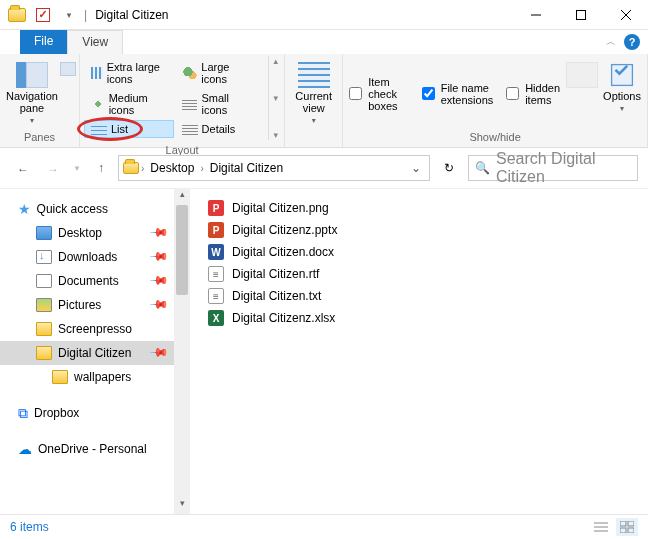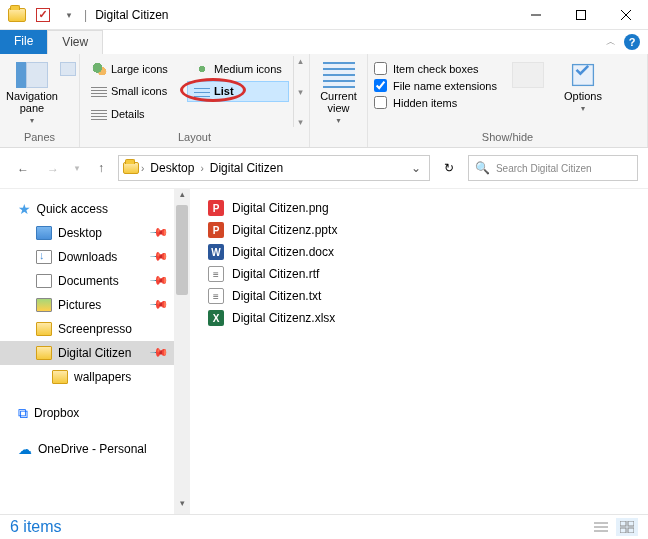--- a/index.html
+++ b/index.html
@@ -12,21 +12,21 @@
 .folder-ico { width: 18px; height: 14px; background: linear-gradient(#ffe9a6,#f5c93d); border: 1px solid #d4a017; border-radius: 2px; position: relative; }
 .folder-ico::before { content:""; position:absolute; top:-4px; left:1px; width:8px; height:4px; background:#f5c93d; border:1px solid #d4a017; border-bottom:none; border-radius:2px 2px 0 0;}
 .check-ico { width:14px; height:14px; border:1px solid #c9302c; display:flex; align-items:center; justify-content:center; color:#c9302c; font-size:11px; font-weight:bold;}
 .title-sep { color:#888; margin: 0 4px; }
 .title-text { margin-left: 4px; font-size: 12px; }
 .win-controls { margin-left:auto; display:flex; }
 .win-btn { width:45px; height:30px; display:flex; align-items:center; justify-content:center; font-size:14px; }
 .win-btn svg { width:10px; height:10px; }
 
 
-.tabs { height: 24px; display:flex; }
+.tabs { height: 24px; display:flex;margin-left:20px; }
 .file-tab { background:#1979ca; color:#fff; padding:4px 14px; font-size:12px; }
 .tab { padding:4px 14px; font-size:12px; color:#444; }
 .tab.active { background:#f5f5f5; border:1px solid #ddd; border-bottom:none; }
 .tab-right { margin-left:auto; display:flex; align-items:center; gap:8px; padding-right:8px; }
 .chev-up { color:#666; font-size:10px;}
 .help-circle { width:16px; height:16px; border-radius:50%; background:#1979ca; color:#fff; display:flex; align-items:center; justify-content:center; font-size:11px; font-weight:bold;}
 
 
 .ribbon { height: 94px; background:#f5f5f5; border-bottom:1px solid #ddd; display:flex; }
 .ribbon-group { border-right:1px solid #e3e3e3; display:flex; flex-direction:column; }
@@ -38,54 +38,54 @@
 .big-ico { width:32px; height:26px; }
 .navpane-ico { display:flex; }
 .navpane-ico .l { width:10px; background:#5a9bd5; }
 .navpane-ico .r { width:22px; background:#dce6f2; border:1px solid #b8cce4; }
 .splitbtn { width:20px; display:flex; align-items:flex-start; justify-content:center; padding-top:4px;}
 .mini-ico { width:16px; height:14px; background:#dce6f2; border:1px solid #b8cce4; }
 
 
 .layout-gallery { display:grid; grid-template-columns: 1fr 1fr; gap:1px; padding:2px; }
 .layout-item { display:flex; align-items:center; gap:4px; padding:2px 6px; font-size:11px; border:1px solid transparent; cursor:default; position:relative;}
-.layout-item.selected { background:#cce8ff; border-color:#99d1ff;font-weight:bold;}
+.layout-item.selected { background:#cce8ff; border-color:#99d1ff;}
 .layout-item .li-ico { width:16px; height:12px; }
 .xl-ico { background:repeating-linear-gradient(90deg,#5a9bd5 0 2px,transparent 2px 4px),#e8f0fa; }
 .lg-ico { background:radial-gradient(circle at 40% 40%,#6fb36f 0 40%,transparent 41%),
           radial-gradient(circle at 70% 70%,#f4b860 0 30%,transparent 31%),#f4f4f4;}
 .med-ico { background:radial-gradient(circle at 50% 50%,#6fb36f 0 30%,transparent 31%),#f4f4f4;}
 .sm-ico { background:repeating-linear-gradient(0deg,#888 0 1px,transparent 1px 3px);}
 .list-ico { background:repeating-linear-gradient(0deg,#5a9bd5 0 1px,transparent 1px 4px);}
 .det-ico { background:repeating-linear-gradient(0deg,#888 0 1px,transparent 1px 3px);}
 .gallery-scroll { width:14px; display:flex; flex-direction:column; justify-content:space-between; border-left:1px solid #ddd;}
 .gallery-scroll span { font-size:9px; text-align:center; color:#888;}
 
 .red-oval { position:absolute; left:-8px; top:-4px; width:66px; height:24px; border:3px solid #d6302e; border-radius:50%; pointer-events:none;}
 
 
-.checklist { display:flex; flex-direction:column; gap:4px; font-size:11px; padding-top:4px;}
+.checklist { display:flex; flex-direction:row; gap:4px; font-size:11px; padding-top:4px;}
 .checklist label { display:flex; align-items:center; gap:6px;}
 .checklist input { width:13px; height:13px;}
 
 .disabled .label, .disabled svg { color:#aaa; }
 .disabled .big-ico { opacity:.4; }
 
 
 .addrbar { height:40px; display:flex; align-items:center; gap:4px; padding:0 10px; }
 .nav-arrow { width:26px; height:26px; display:flex; align-items:center; justify-content:center; color:#555; border-radius:2px;}
 .nav-arrow.dis { color:#bbb;}
 .addr-box { flex:1; height:26px; border:1px solid #ccc; display:flex; align-items:center; padding:0 4px; gap:2px;}
 .addr-box .folder-ico { width:16px; height:12px;}
 .crumb { padding:0 4px; font-size:12px;}
 .crumb-sep { font-size:10px; color:#777; }
 .addr-drop { margin-left:auto; color:#555; padding:0 4px;}
 .refresh { width:30px; height:26px; display:flex; align-items:center; justify-content:center; border:1px solid transparent;}
 .search-box { width:170px; height:26px; border:1px solid #ccc; display:flex; align-items:center; padding:0 6px; gap:6px; color:#888;}
-.search-ph { font-size:10px; }
+.search-ph { font-size:16px; }
 
 
 .main { display:flex; height:326px; border-top:1px solid #eee;}
 .navtree { width:190px; display:flex; }
 .tree-scroll { width:180px; overflow:auto; padding:8px 0 8px 0;}
 .tree-item { display:flex; align-items:center; gap:6px; height:24px; padding-left:18px; font-size:12px; position:relative;}
 .tree-item.sub { padding-left:36px;}
 .tree-item.sub2 { padding-left:52px;}
 .tree-item.sel { background:#d9d9d9;}
 .pin { margin-left:auto; margin-right:8px; color:#888; transform:rotate(45deg);}
@@ -108,21 +108,21 @@
 .file-item { display:flex; align-items:center; gap:8px; height:22px; font-size:12px;}
 .file-ico { width:16px; height:16px; display:flex; align-items:center; justify-content:center; font-size:10px; font-weight:bold; color:#fff; border-radius:2px;}
 .f-png { background:#e4373a;}
 .f-pptx { background:#d24726;}
 .f-docx { background:#2b579a;}
 .f-rtf { background:#fff; border:1px solid #999; color:#666;}
 .f-txt { background:#fff; border:1px solid #999; color:#666;}
 .f-xlsx { background:#217346;}
 
 
-.statusbar { height:24px; border-top:1px solid #e5e5e5; display:flex; align-items:center; padding:0 10px; font-size:16px; color:#1979d4;}
+.statusbar { height:24px; border-top:1px solid #e5e5e5; display:flex; align-items:center; padding:0 10px; font-size:12px; color:#1979d4;}
 .view-toggles { margin-left:auto; display:flex; gap:4px;}
 .vt { width:22px; height:18px; display:flex; align-items:center; justify-content:center; color:#888;}
 .vt.active { background:#e5f1fb;}
 
 svg { display:block; }
 </style>
 </head>
 <body>
 
 <div class="titlebar">
@@ -184,20 +184,24 @@
       <div class="splitbtn">
           <div class="mini-ico"></div>
         </div>
     </div>
     <div class="group-label">Panes</div>
   </div>
 
   <div class="ribbon-group" style="width:230px;">
     <div class="group-body" style="padding:2px;">
       <div class="layout-gallery" style="flex:1">
+        <div class="layout-item">
+            <div class="li-ico xl-ico"></div>
+            <span>Extra large icons</span>
+          </div>
         <div class="layout-item">
             <div class="li-ico lg-ico"></div>
             <span>Large icons</span>
           </div>
         <div class="layout-item">
             <div class="li-ico med-ico"></div>
             <span>Medium icons</span>
           </div>
         <div class="layout-item">
             <div class="li-ico sm-ico"></div>

